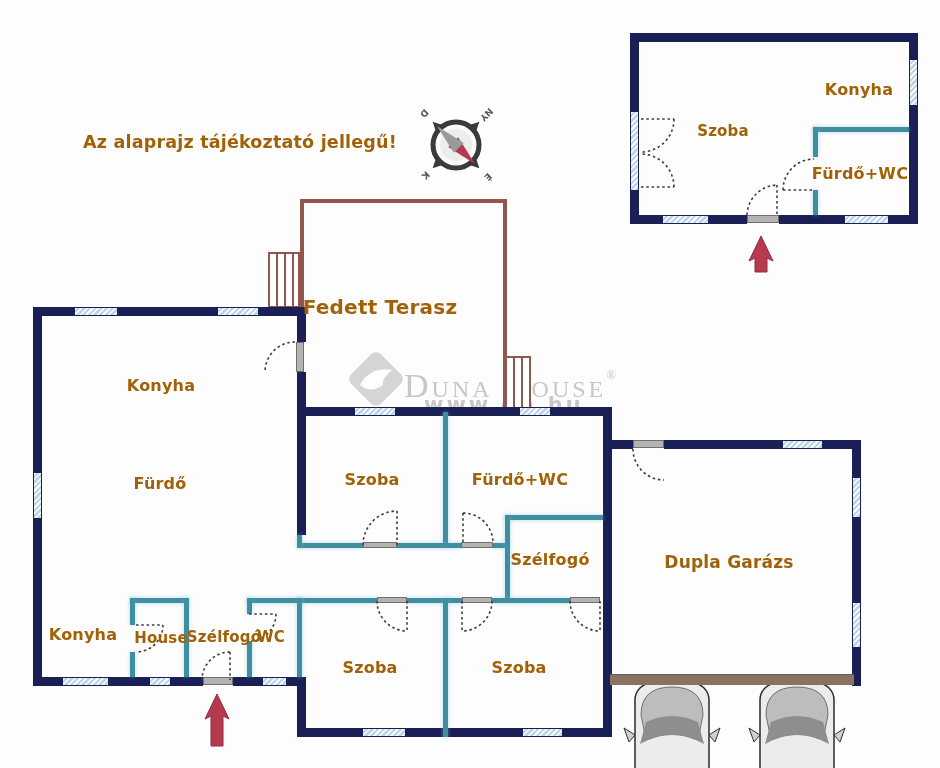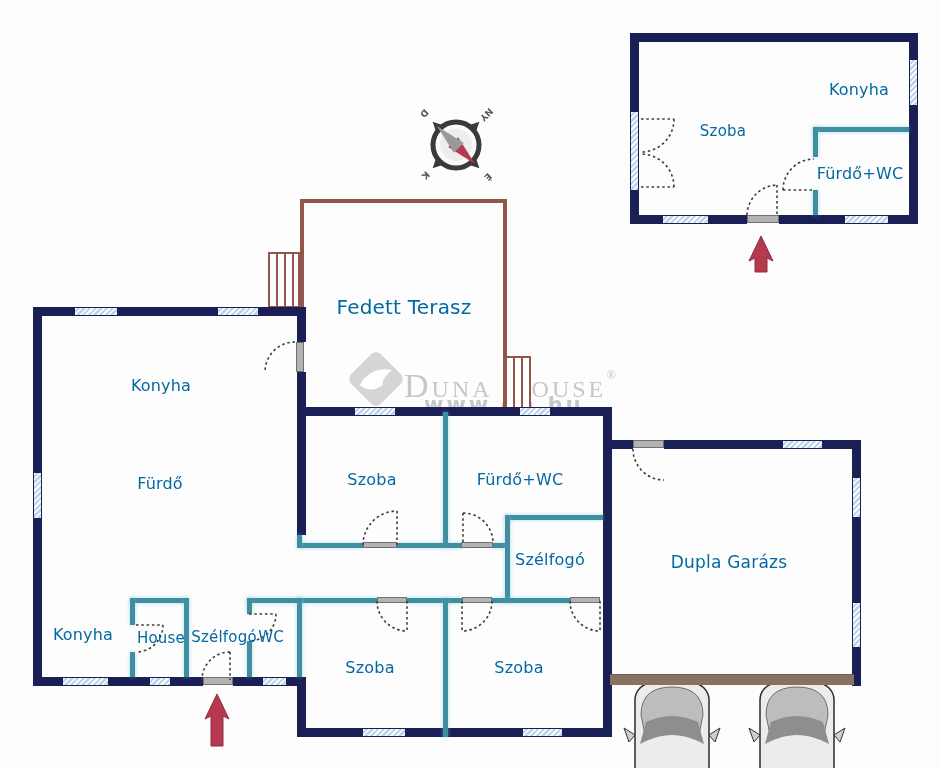--- a/index.html
+++ b/index.html
@@ -6,22 +6,22 @@
   #plan{position:relative;width:940px;height:768px;background:#fdfdfe;overflow:hidden;
         font-family:"DejaVu Sans","Liberation Sans",sans-serif;}
   .wn{position:absolute;background:#1a1f55;z-index:3;}
   .wt{position:absolute;background:#3f8fa0;box-shadow:0 0 4px rgba(120,190,215,.55);z-index:3;}
   .win{position:absolute;z-index:4;background:#d9e7f3;
        background-image:repeating-linear-gradient(135deg,rgba(255,255,255,.95) 0 1.5px,rgba(168,200,224,.55) 1.5px 4px);}
   .leaf{position:absolute;background:#b3b3b3;border:1px solid #6f6f6f;box-sizing:border-box;z-index:4;}
   .tr{position:absolute;background:#93564d;z-index:2;}
   .steps{position:absolute;border:2px solid #93564d;box-sizing:border-box;z-index:2;
          background:repeating-linear-gradient(90deg,#fff 0 6px,#93564d 6px 8px);}
-  .lbl{position:absolute;transform:translate(-50%,-50%);white-space:nowrap;font-weight:400;
-       color:#0369a1;z-index:6;letter-spacing:.2px;}
+  .lbl{position:absolute;transform:translate(-50%,-50%);white-space:nowrap;font-weight:700;
+       color:#a16207;z-index:6;letter-spacing:.2px;}
   #overlay{position:absolute;left:0;top:0;z-index:4;}
   #garage-door{position:absolute;left:610px;top:674px;width:244px;height:11px;background:#8a7263;
        border-top:1px solid #6c5b4f;box-sizing:border-box;z-index:5;}
   .arc{stroke:#3c3c3c;stroke-width:1.6;fill:none;stroke-dasharray:2.5 2.8;}
   #watermark{position:absolute;left:0;top:0;z-index:1;opacity:.85;}
   #wm-brand{position:absolute;left:404px;top:358px;font-family:"Liberation Serif","DejaVu Serif",serif;
        font-variant:small-caps;font-size:34px;line-height:34px;color:#c7c7c7;letter-spacing:3px;z-index:1;}
   #wm-reg{font-size:13px;vertical-align:18px;letter-spacing:0;}
   #wm-url{position:absolute;left:424px;top:393px;font-size:21px;font-weight:700;color:#c7c7c7;
        letter-spacing:3px;z-index:1;}
@@ -168,21 +168,22 @@
       <rect x="760" y="683" width="74" height="112" rx="17" fill="#ececec" stroke="#2b2b2b" stroke-width="1.5"></rect>
       <path d="M 766 715 Q 766 687 797 687 Q 828 687 828 715 L 823 740 Q 797 728 771 740 Z" fill="#bdbdbd" stroke="#555" stroke-width="0.8"></path>
       <path d="M 765 744 Q 797 726 829 744 L 823 722 Q 797 710 771 722 Z" fill="#8e8e8e"></path>
       <path d="M 760 735 l -11 -7 l 5 14 z" fill="#cfcfcf" stroke="#333" stroke-width="1"></path>
       <path d="M 834 735 l 11 -7 l -5 14 z" fill="#cfcfcf" stroke="#333" stroke-width="1"></path>
     </g>
   </svg>
 
   <div id="garage-door"></div>
 
-  <div class="lbl" style="left:404px;top:307px;font-size:20px">Fedett Terasz</div>
+  <div class="lbl" style="left:240px;top:142px;font-size:17.5px">Az alaprajz tájékoztató jellegű!</div>
+  <div class="lbl" style="left:380px;top:307px;font-size:20px">Fedett Terasz</div>
   <div class="lbl" style="left:161px;top:385px;font-size:16px">Konyha</div>
   <div class="lbl" style="left:160px;top:483px;font-size:16px">Fürdő</div>
   <div class="lbl" style="left:83px;top:634px;font-size:16px">Konyha</div>
   <div class="lbl" style="left:161px;top:638px;font-size:15px">House</div>
   <div class="lbl" style="left:224px;top:637px;font-size:15px">Szélfogó</div>
   <div class="lbl" style="left:271px;top:637px;font-size:15px">WC</div>
   <div class="lbl" style="left:372px;top:479px;font-size:16px">Szoba</div>
   <div class="lbl" style="left:520px;top:479px;font-size:16px">Fürdő+WC</div>
   <div class="lbl" style="left:550px;top:559px;font-size:16px">Szélfogó</div>
   <div class="lbl" style="left:370px;top:667px;font-size:16px">Szoba</div>

